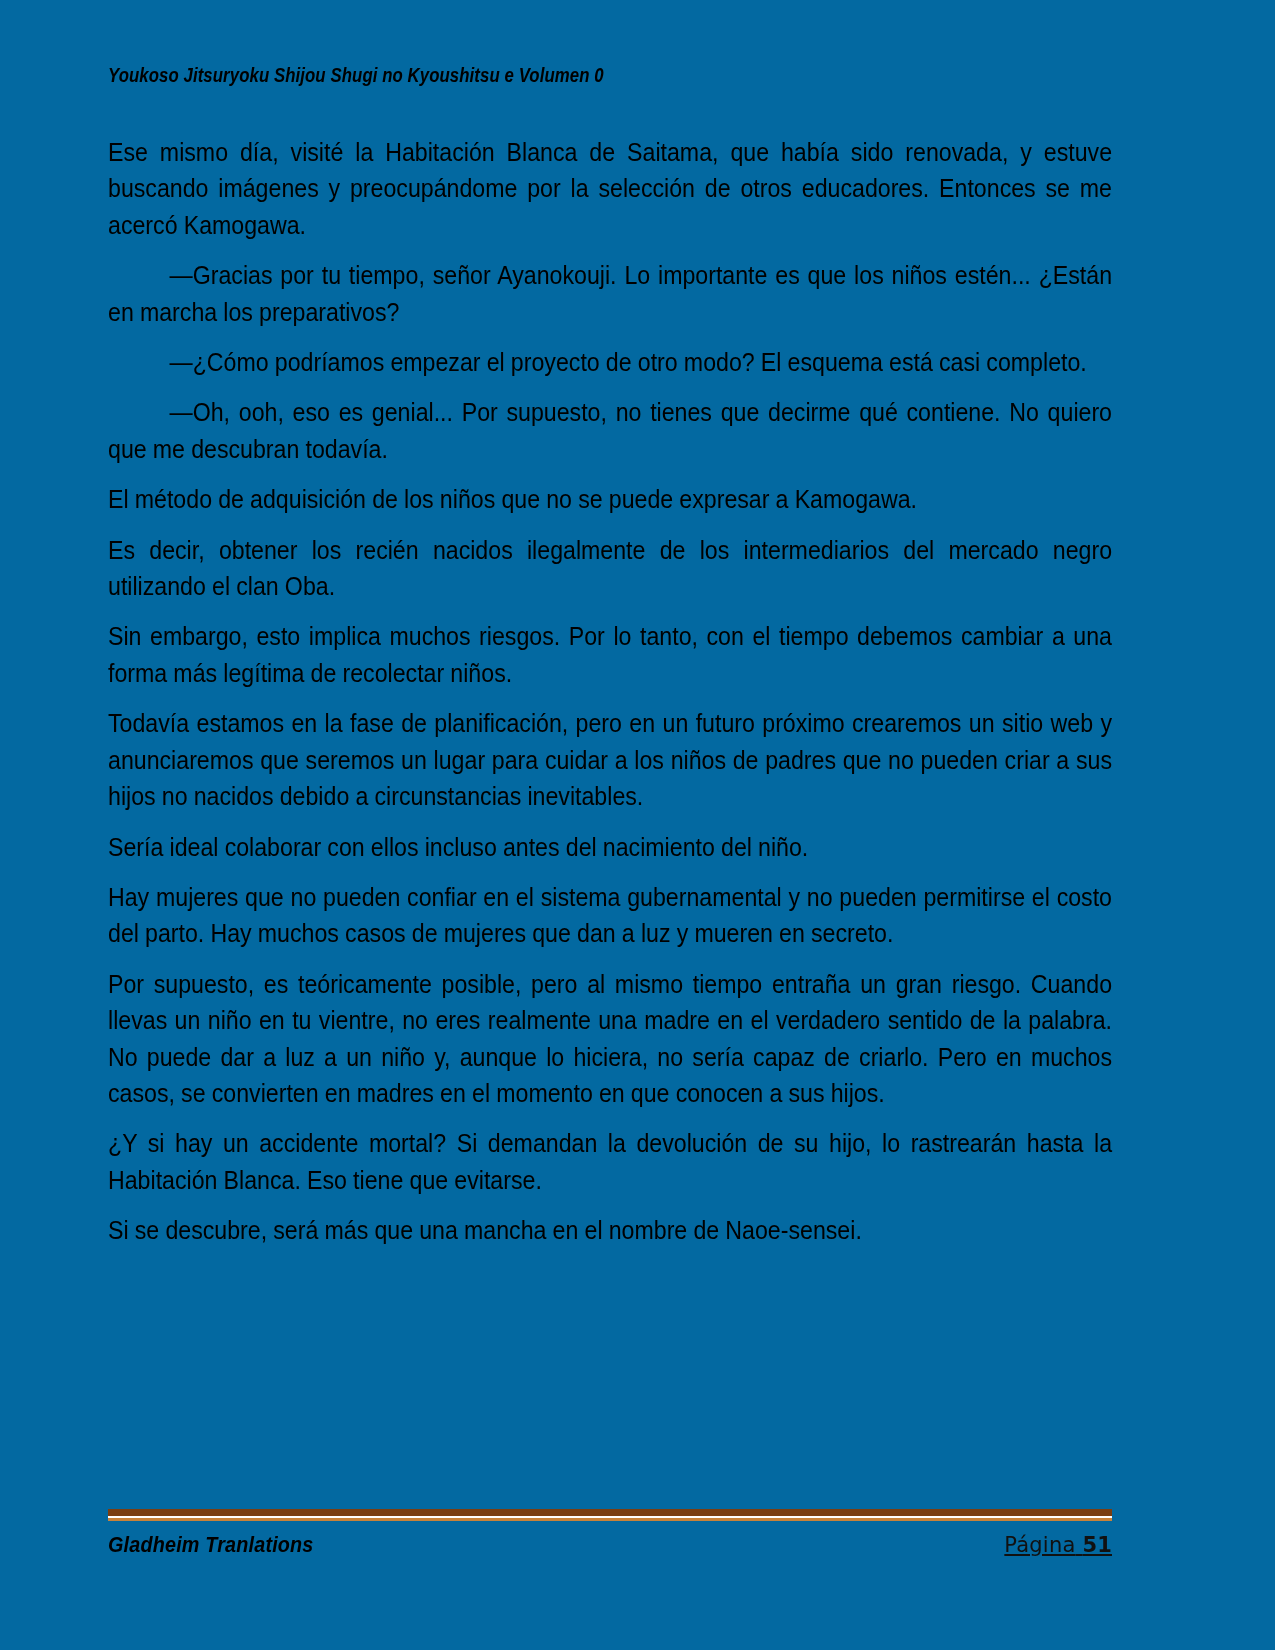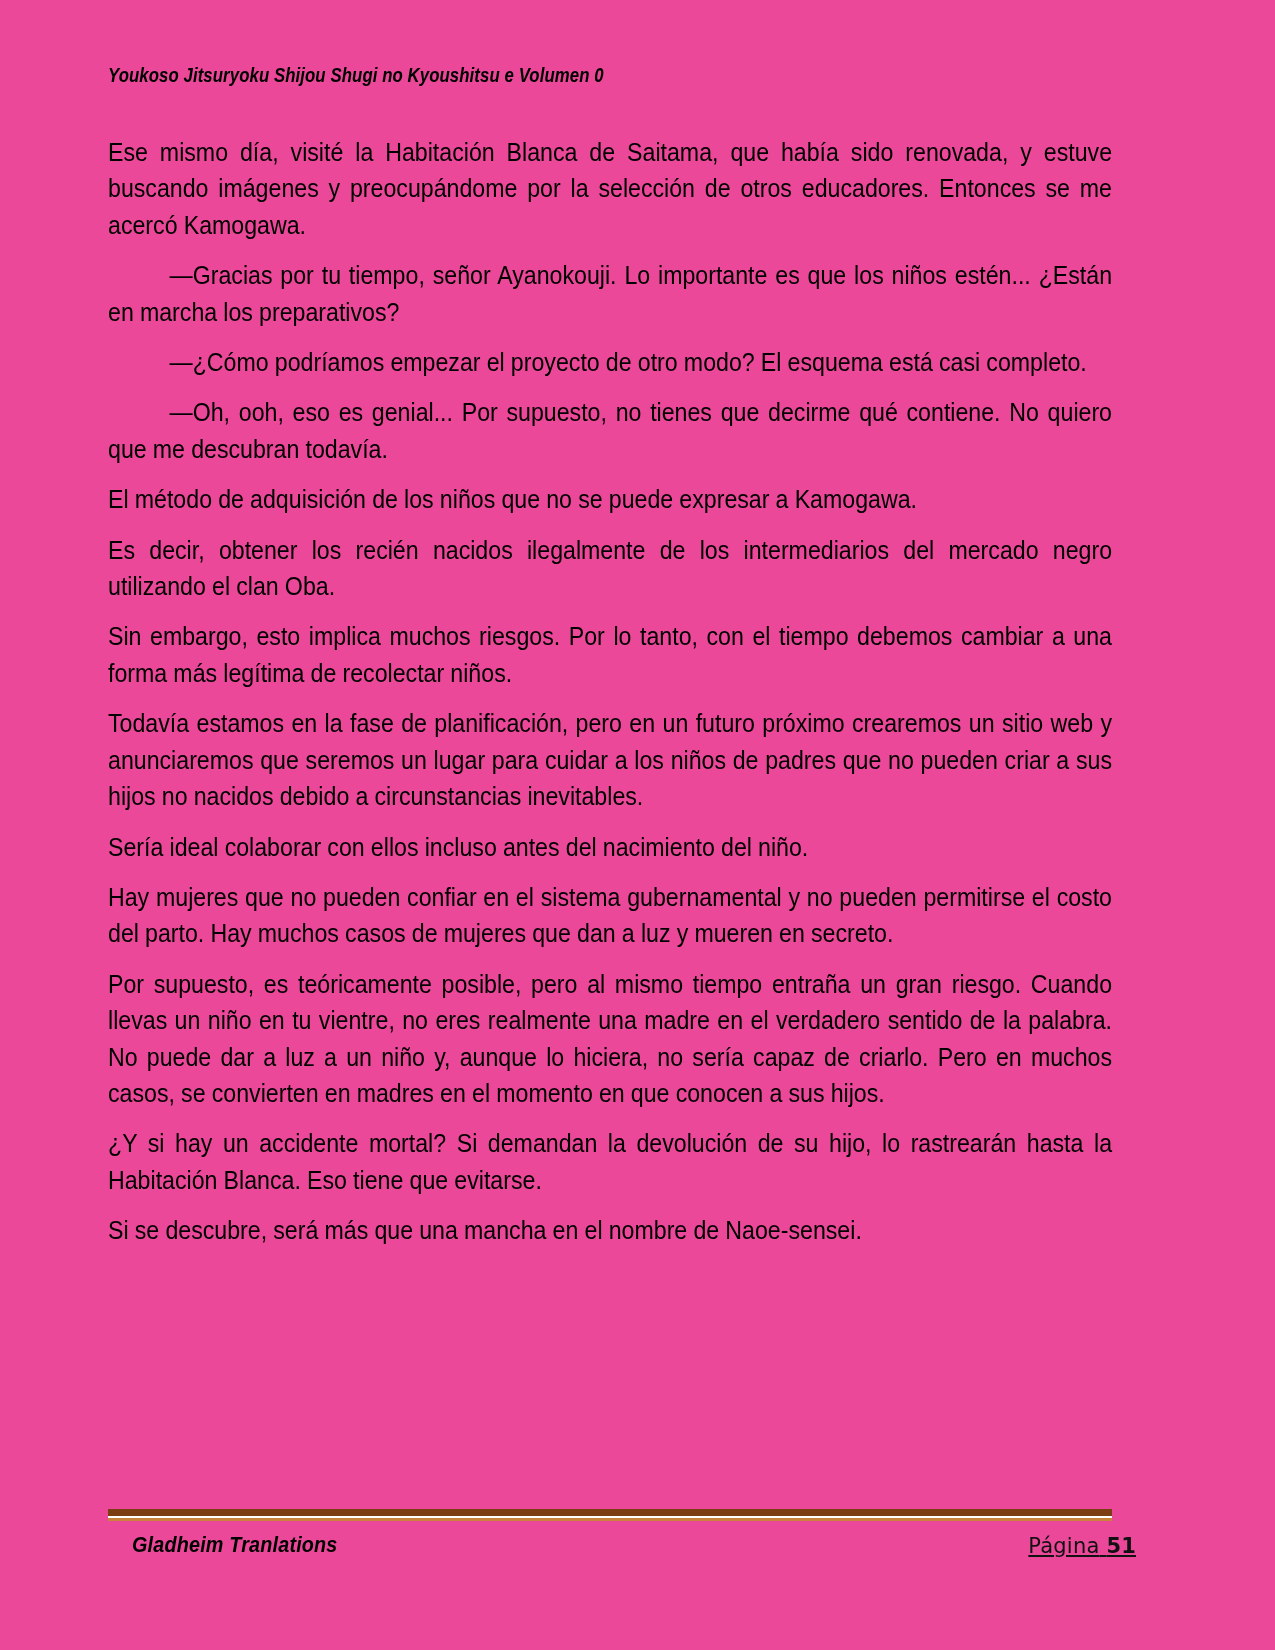--- a/index.html
+++ b/index.html
@@ -5,21 +5,21 @@
   html, body {
     margin: 0;
     padding: 0;
     background: #ffffff;
   }
 
   .page {
     position: relative;
     width: 1275px;
     height: 1650px;
-    background: #ec4899;
+    background: #0369a1;
     box-sizing: border-box;
     overflow: hidden;
     font-family: "Liberation Sans", sans-serif;
   }
 
   
   .header {
     position: absolute;
     left: 108px;
     top: 66px;
@@ -93,25 +93,24 @@
   }
 
   .footer-rule-thin {
     height: 3px;
     background: #C8823A;
     width: 100%;
   }
 
   .footer-row {
     display: flex;
-    align-items: flex-end;
+    align-items: flex-start;
     justify-content: space-between;
     margin-top: 12px;
     width: 100%;
-    margin-left: 24px;
   }
 
   .footer-brand {
     font-family: "Liberation Sans", sans-serif;
     font-size: 21.5px;
     font-weight: bold;
     font-style: italic;
     color: #000000;
     letter-spacing: 0.2px;
     white-space: nowrap;

